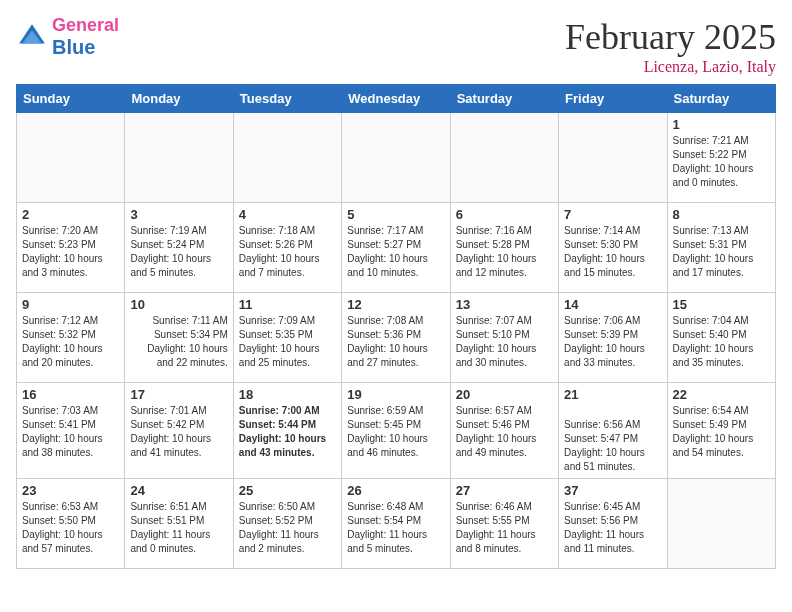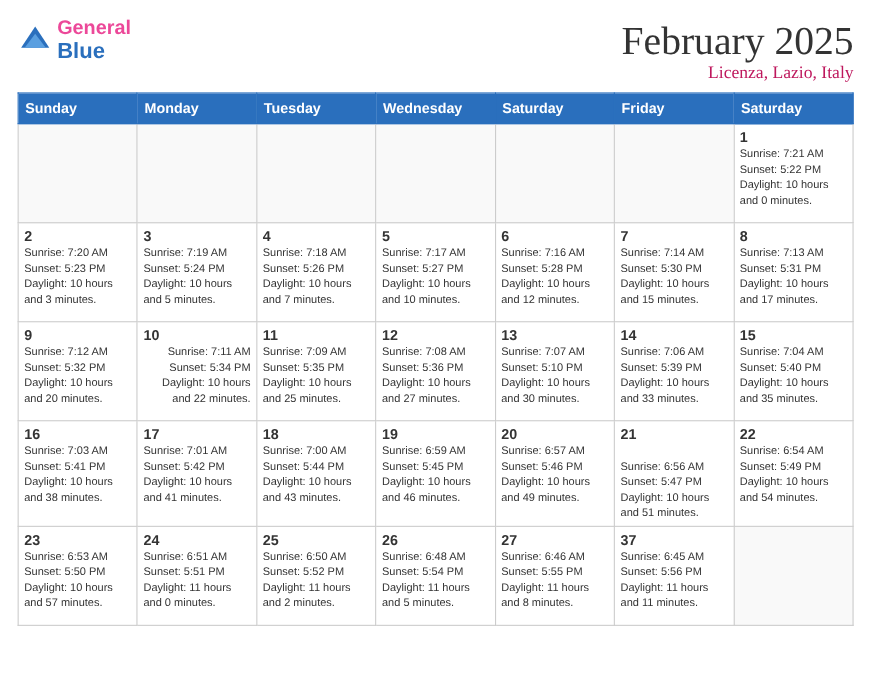--- a/index.html
+++ b/index.html
@@ -225,21 +225,21 @@
 Daylight: 10 hours and 38 minutes.</div>
         </td>
         <td>
           <div class="day-number">17</div>
           <div class="day-info" style="white-space: pre-line;">Sunrise: 7:01 AM
 Sunset: 5:42 PM
 Daylight: 10 hours and 41 minutes.</div>
         </td>
         <td>
           <div class="day-number">18</div>
-          <div class="day-info" style="white-space: pre-line;">Sunrise: 7:00 AM
+          <div class="day-info" style="white-space: pre-line; font-weight: bold;">Sunrise: 7:00 AM
 Sunset: 5:44 PM
 Daylight: 10 hours and 43 minutes.</div>
         </td>
         <td>
           <div class="day-number">19</div>
           <div class="day-info" style="white-space: pre-line;">Sunrise: 6:59 AM
 Sunset: 5:45 PM
 Daylight: 10 hours and 46 minutes.</div>
         </td>
         <td>

